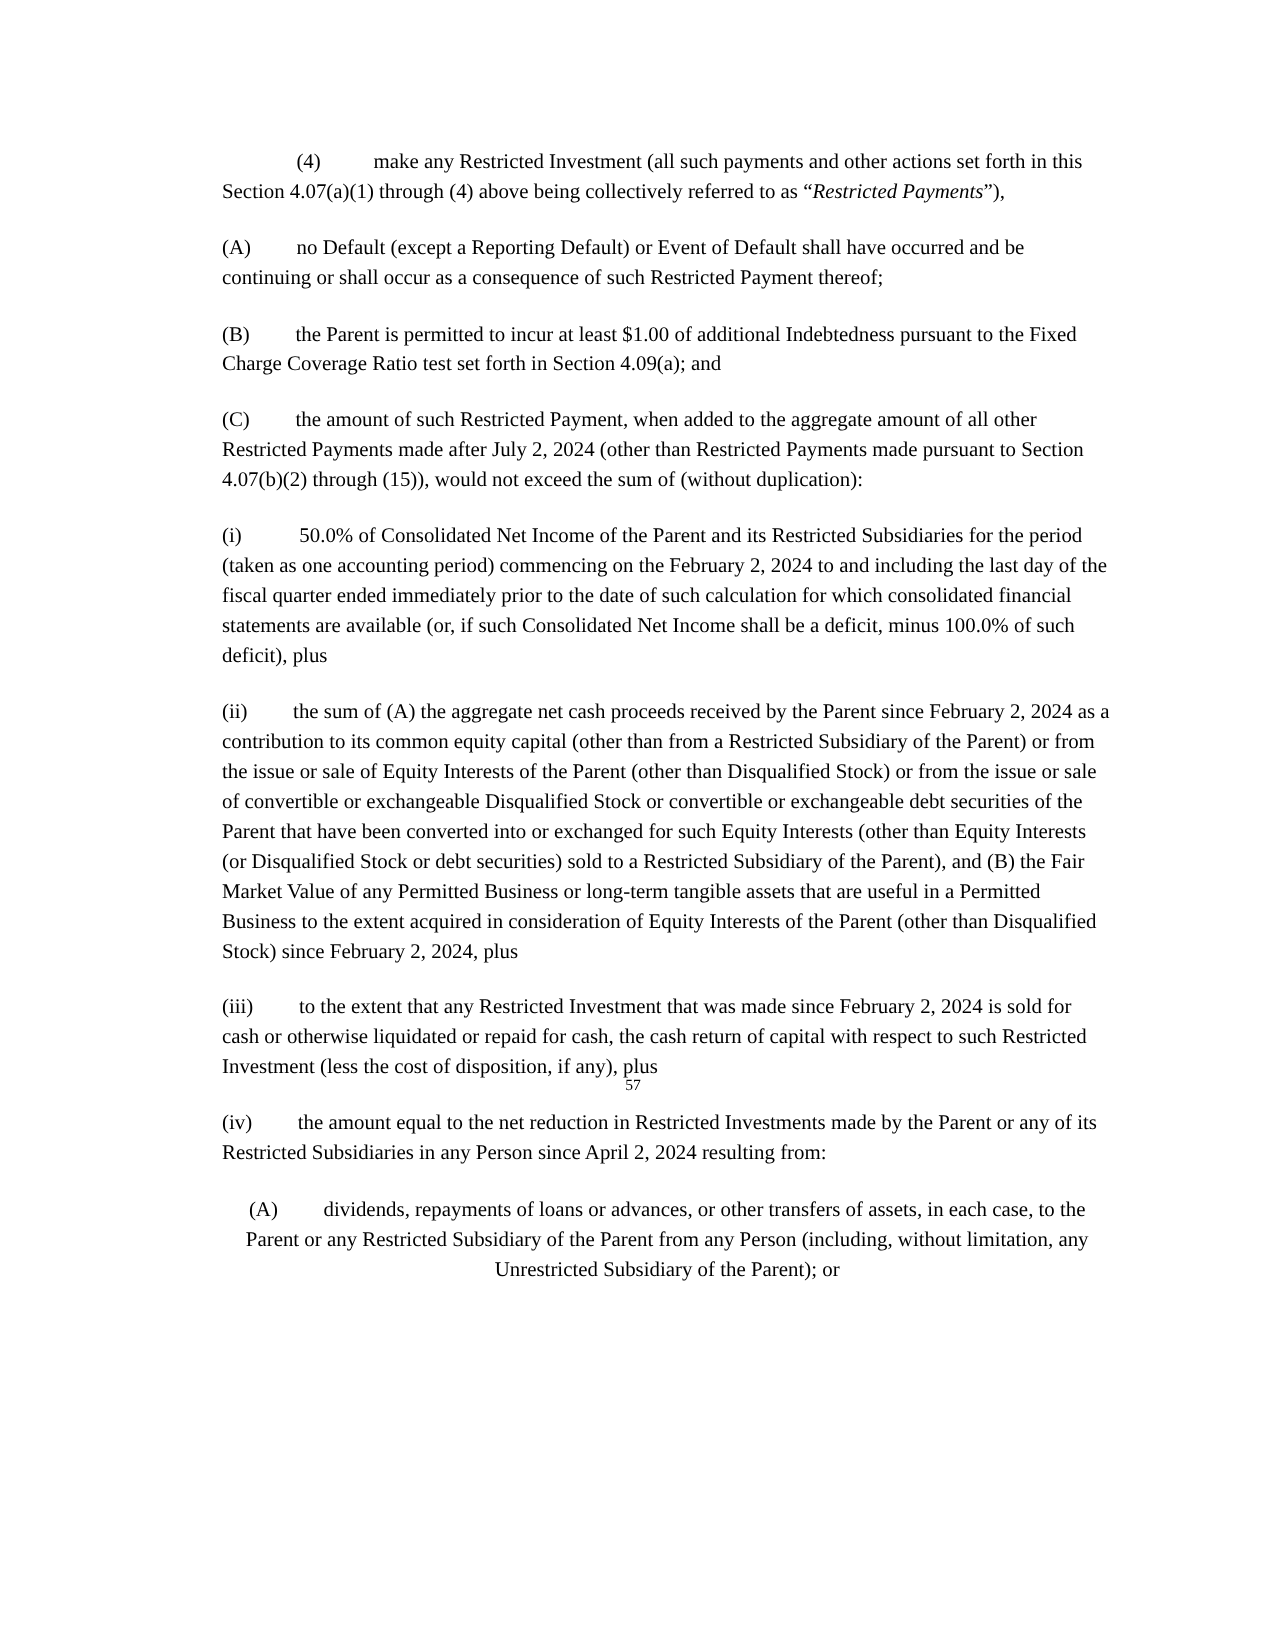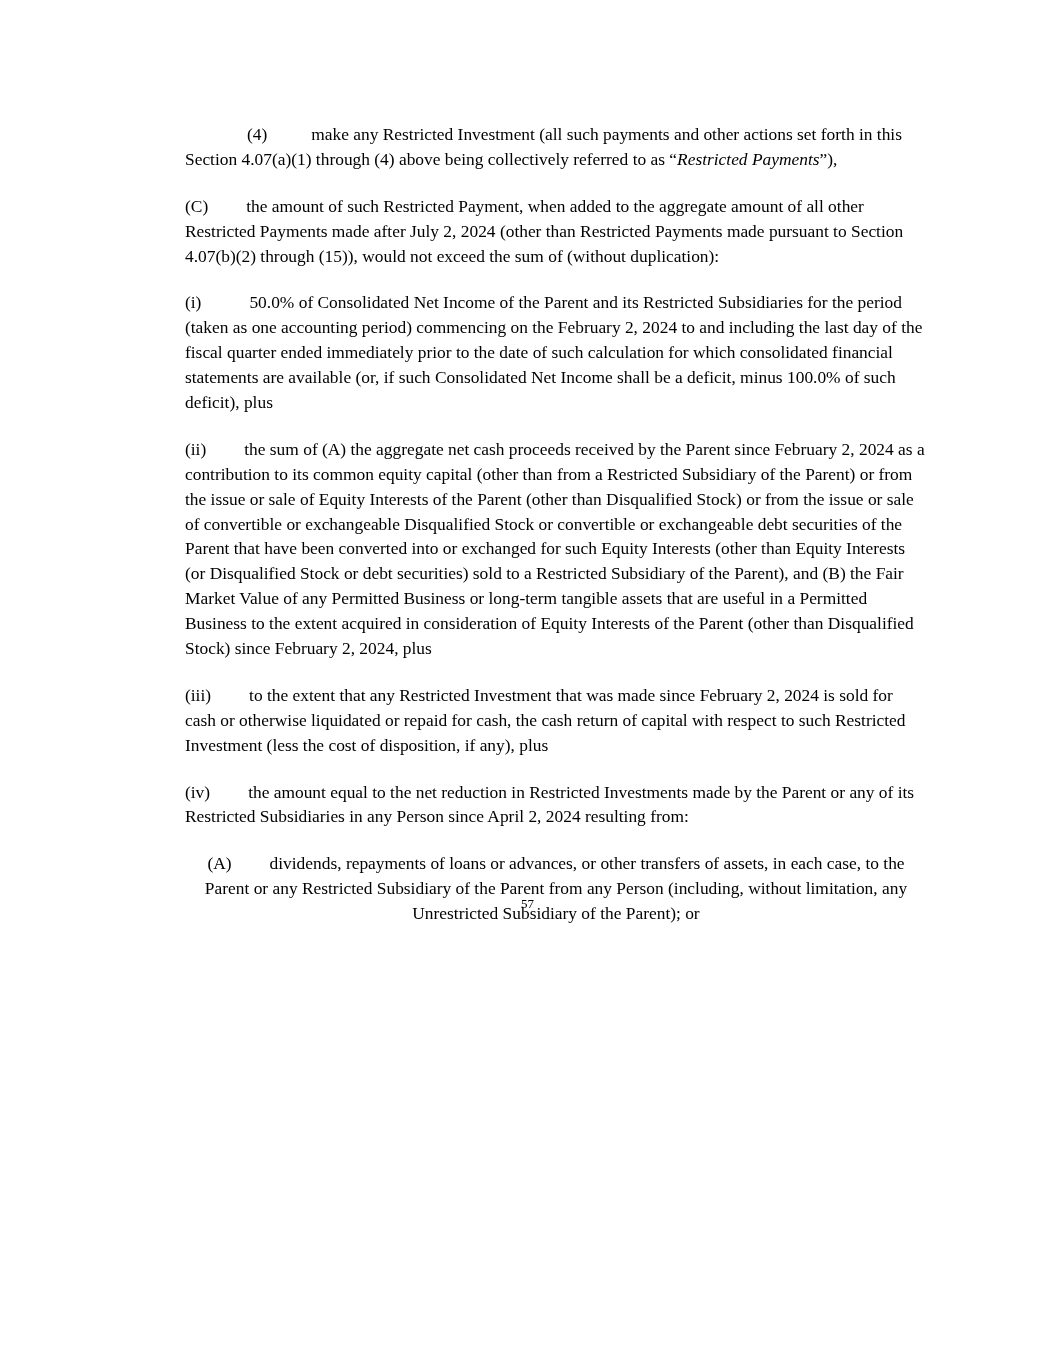--- a/index.html
+++ b/index.html
@@ -73,21 +73,23 @@
 </style>
 </head>
 <body>
 
 <div class="page">
   <div class="doc-body">
 
     <p class="para indent-num"><span>(4)</span><span class="lead-gap"></span><span>make any Restricted Investment (all such payments and other actions set forth in this Section 4.07(a)(1) through (4) above being collectively referred to as “</span><span class="ital">Restricted Payments</span><span>”),</span></p>
 
 
+    <p class="para sub-level"><span class="first">(A)</span><span class="lead-gap-sm"></span><span>no Default (except a Reporting Default) or Event of Default shall have occurred and be continuing or shall occur as a consequence of such Restricted Payment thereof;</span></p>
 
+    <p class="para sub-level"><span class="first">(B)</span><span class="lead-gap-sm"></span><span>the Parent is permitted to incur at least $1.00 of additional Indebtedness pursuant to the Fixed Charge Coverage Ratio test set forth in Section 4.09(a); and</span></p>
 
     <p class="para sub-level"><span class="first">(C)</span><span class="lead-gap-sm"></span><span>the amount of such Restricted Payment, when added to the aggregate amount of all other Restricted Payments made after July 2, 2024 (other than Restricted Payments made pursuant to Section 4.07(b)(2) through (15)), would not exceed the sum of (without duplication):</span></p>
 
     <p class="para sub-level"><span class="first">(i)</span><span class="lead-gap-lg"></span><span>50.0% of Consolidated Net Income of the Parent and its Restricted Subsidiaries for the period (taken as one accounting period) commencing on the February 2, 2024 to and including the last day of the fiscal quarter ended immediately prior to the date of such calculation for which consolidated financial statements are available (or, if such Consolidated Net Income shall be a deficit, minus 100.0% of such deficit), plus</span></p>
 
     <p class="para sub-level"><span class="first">(ii)</span><span class="lead-gap-sm"></span><span>the sum of (A) the aggregate net cash proceeds received by the Parent since February 2, 2024 as a contribution to its common equity capital (other than from a Restricted Subsidiary of the Parent) or from the issue or sale of Equity Interests of the Parent (other than Disqualified Stock) or from the issue or sale of convertible or exchangeable Disqualified Stock or convertible or exchangeable debt securities of the Parent that have been converted into or exchanged for such Equity Interests (other than Equity Interests (or Disqualified Stock or debt securities) sold to a Restricted Subsidiary of the Parent), and (B) the Fair Market Value of any Permitted Business or long-term tangible assets that are useful in a Permitted Business to the extent acquired in consideration of Equity Interests of the Parent (other than Disqualified Stock) since February 2, 2024, plus</span></p>
 
     <p class="para sub-level"><span class="first">(iii)</span><span class="lead-gap-sm"></span><span>to the extent that any Restricted Investment that was made since February 2, 2024 is sold for cash or otherwise liquidated or repaid for cash, the cash return of capital with respect to such Restricted Investment (less the cost of disposition, if any), plus</span></p>
 
     <p class="para sub-level"><span class="first">(iv)</span><span class="lead-gap-sm"></span><span>the amount equal to the net reduction in Restricted Investments made by the Parent or any of its Restricted Subsidiaries in any Person since April 2, 2024 resulting from:</span></p>

